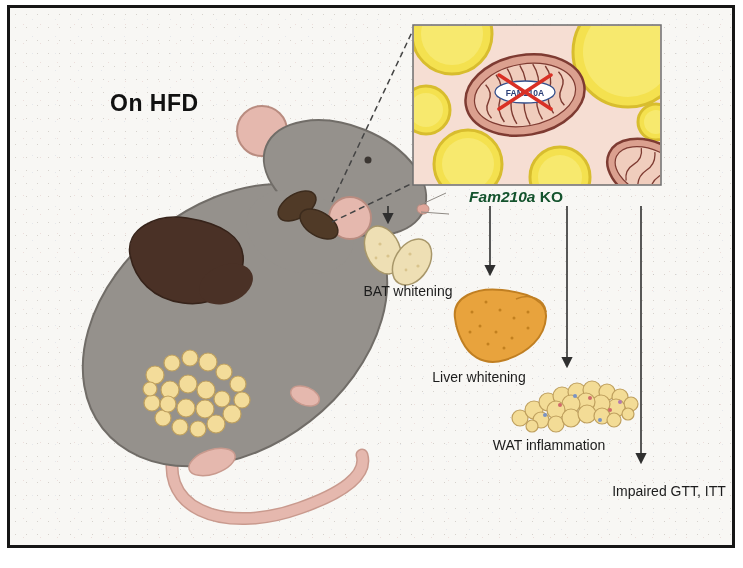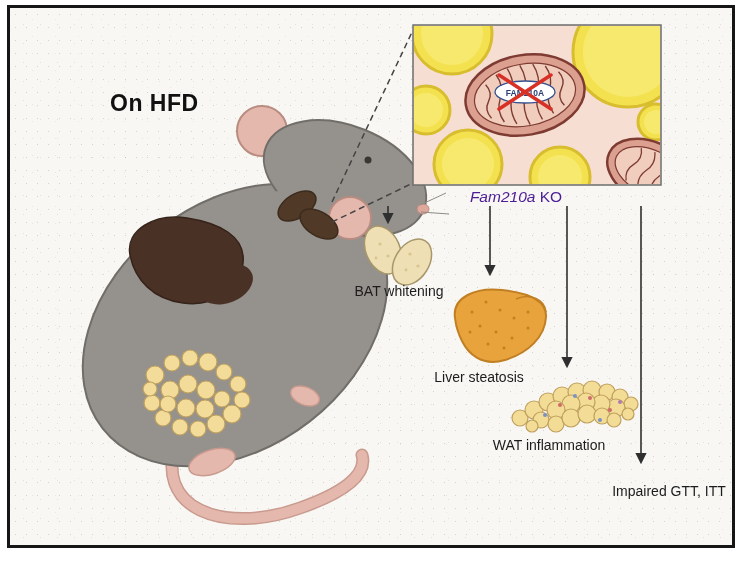--- a/index.html
+++ b/index.html
@@ -39,22 +39,22 @@
     font-weight: 700;
     color: #111111;
     letter-spacing: 0.5px;
     margin-top: 48px;
   }
   .gene-label {
     position: absolute;
     left: 516px; top: 188px;
     transform: translateX(-50%);
     font-size: 15.5px;
-    font-weight: 400;
-    color: #4c1d95;
+    font-weight: 700;
+    color: #14532d;
     white-space: nowrap;
   }
   .gene-label .gene-name { font-style: italic; }
 
   svg text.protein-text {
     font-family: "Liberation Sans", sans-serif;
     font-size: 8.5px;
     font-weight: 700;
     fill: #2b3f77;
   }
@@ -273,16 +273,16 @@
     </g>
   </g>
 </svg>
 
 <div class="title">On HFD</div>
 
 <div class="gene-label">
   <span class="gene-name">Fam210a</span><span> KO</span>
 </div>
 
-<div class="label" style="left:399px; top:283px;text-align:center;">BAT whitening</div>
-<div class="label" style="left:479px; top:369px;">Liver steatosis</div>
+<div class="label" style="left:408px; top:283px;text-align:center;">BAT whitening</div>
+<div class="label" style="left:479px; top:369px;">Liver whitening</div>
 <div class="label" style="left:549px; top:437px;">WAT inflammation</div>
 <div class="label" style="left:645px; top:483px;margin-left:24px;">Impaired GTT, ITT</div>
 
 </body></html>

